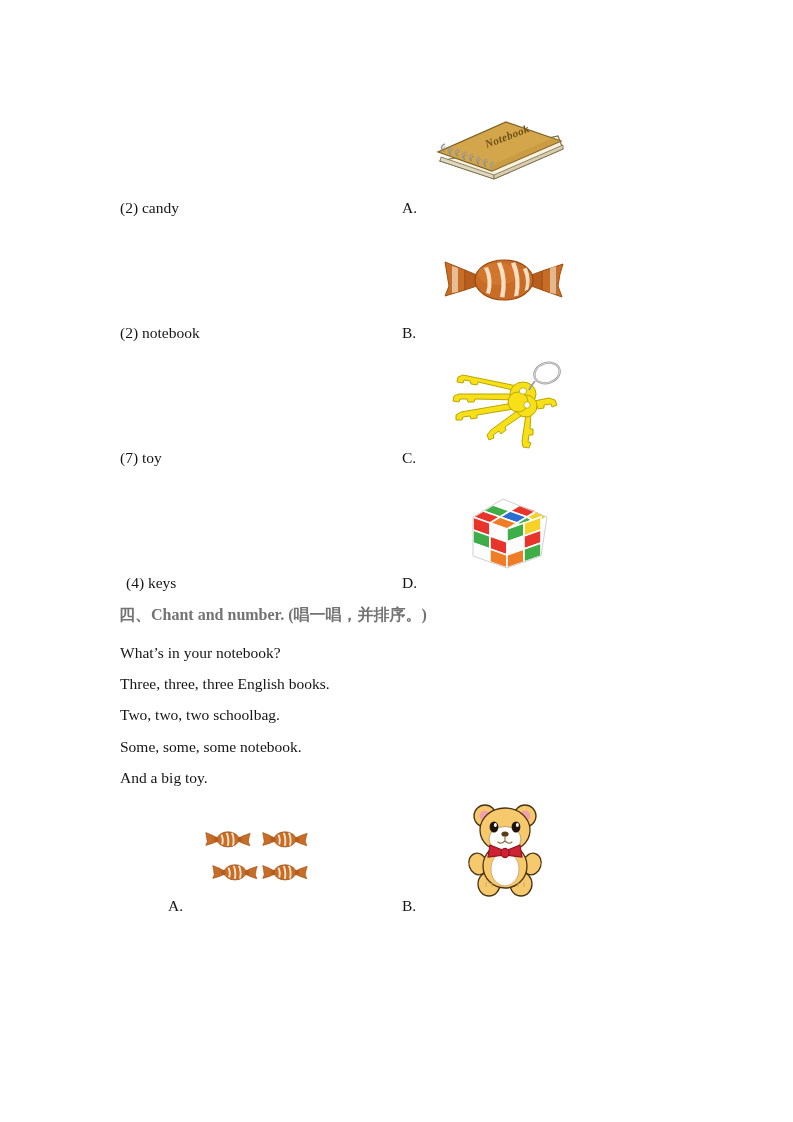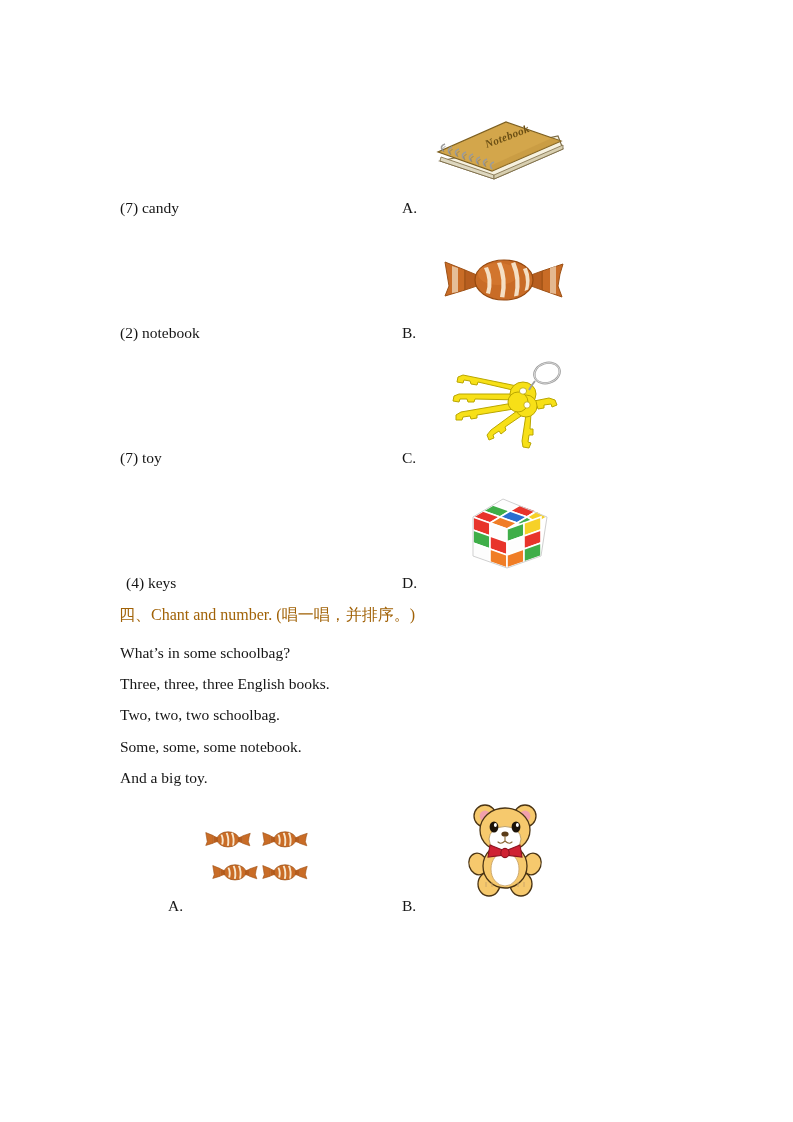--- a/index.html
+++ b/index.html
@@ -32,21 +32,22 @@
     position: absolute;
     font-size: 15.5px;
     line-height: 1;
     color: #151515;
   }
   .section-head {
     position: absolute;
     font-size: 16px;
     line-height: 1;
     white-space: nowrap;
-    color: #a16207;
+    color: #737373;
+    font-weight: bold;
   }
   .chant-line {
     position: absolute;
     font-size: 15.5px;
     line-height: 1;
     white-space: nowrap;
     color: #151515;
   }
 
   
@@ -201,33 +202,33 @@
         <polygon points="45,45 62,39 62,52 45,58" fill="#fdfdfd"></polygon>
         <polygon points="62,39 79,33 79,46 62,52" fill="#e8342b"></polygon>
         <polygon points="45,58 62,52 62,65 45,71" fill="#f07d26"></polygon>
         <polygon points="62,52 79,46 79,59 62,65" fill="#3fae49"></polygon>
       </g>
 
       <path d="M11,20 L41,2 L85,20 L79,59 L45,71 L11,59 Z" fill="none" stroke="#cfcfcf" stroke-width="1"></path>
     </svg>
   </div>
 
-  <div class="txt" style="left:120px; top:200px;">(7) candy</div>
+  <div class="txt" style="left:120px; top:200px;">(2) candy</div>
   <div class="txt" style="left:120px; top:325px;">(2) notebook</div>
   <div class="txt" style="left:120px; top:450px;">(7) toy</div>
   <div class="txt" style="left:120px; top:575px;margin-left:6px;">(4) keys</div>
 
   <div class="opt-letter" style="left:402px; top:200px;">A.</div>
   <div class="opt-letter" style="left:402px; top:325px;">B.</div>
   <div class="opt-letter" style="left:402px; top:450px;">C.</div>
   <div class="opt-letter" style="left:402px; top:575px;">D.</div>
 
   <div class="section-head" style="left:119px; top:607px;">四、Chant and number. (唱一唱，并排序。)</div>
 
-  <div class="chant-line" style="left:120px; top:645px;">What’s in some schoolbag?</div>
+  <div class="chant-line" style="left:120px; top:645px;">What’s in your notebook?</div>
   <div class="chant-line" style="left:120px; top:676px;">Three, three, three English books.</div>
   <div class="chant-line" style="left:120px; top:707px;">Two, two, two schoolbag.</div>
   <div class="chant-line" style="left:120px; top:739px;">Some, some, some notebook.</div>
   <div class="chant-line" style="left:120px; top:770px;">And a big toy.</div>
 
   <div class="candy-grid" style="left:205px; top:828px;">
     <div class="mini" style="left:0px;  top:0px;">
       <svg width="46" height="22" viewBox="0 0 122 58" preserveAspectRatio="none">
         <path d="M2,12 L22,20 L22,40 L2,46 L6,36 L4,24 Z" fill="#c96c26" stroke="#9c5015" stroke-width="1.6"></path>
         <path d="M120,14 L99,21 L99,40 L119,47 L115,36 L117,24 Z" fill="#c96c26" stroke="#9c5015" stroke-width="1.6"></path>

